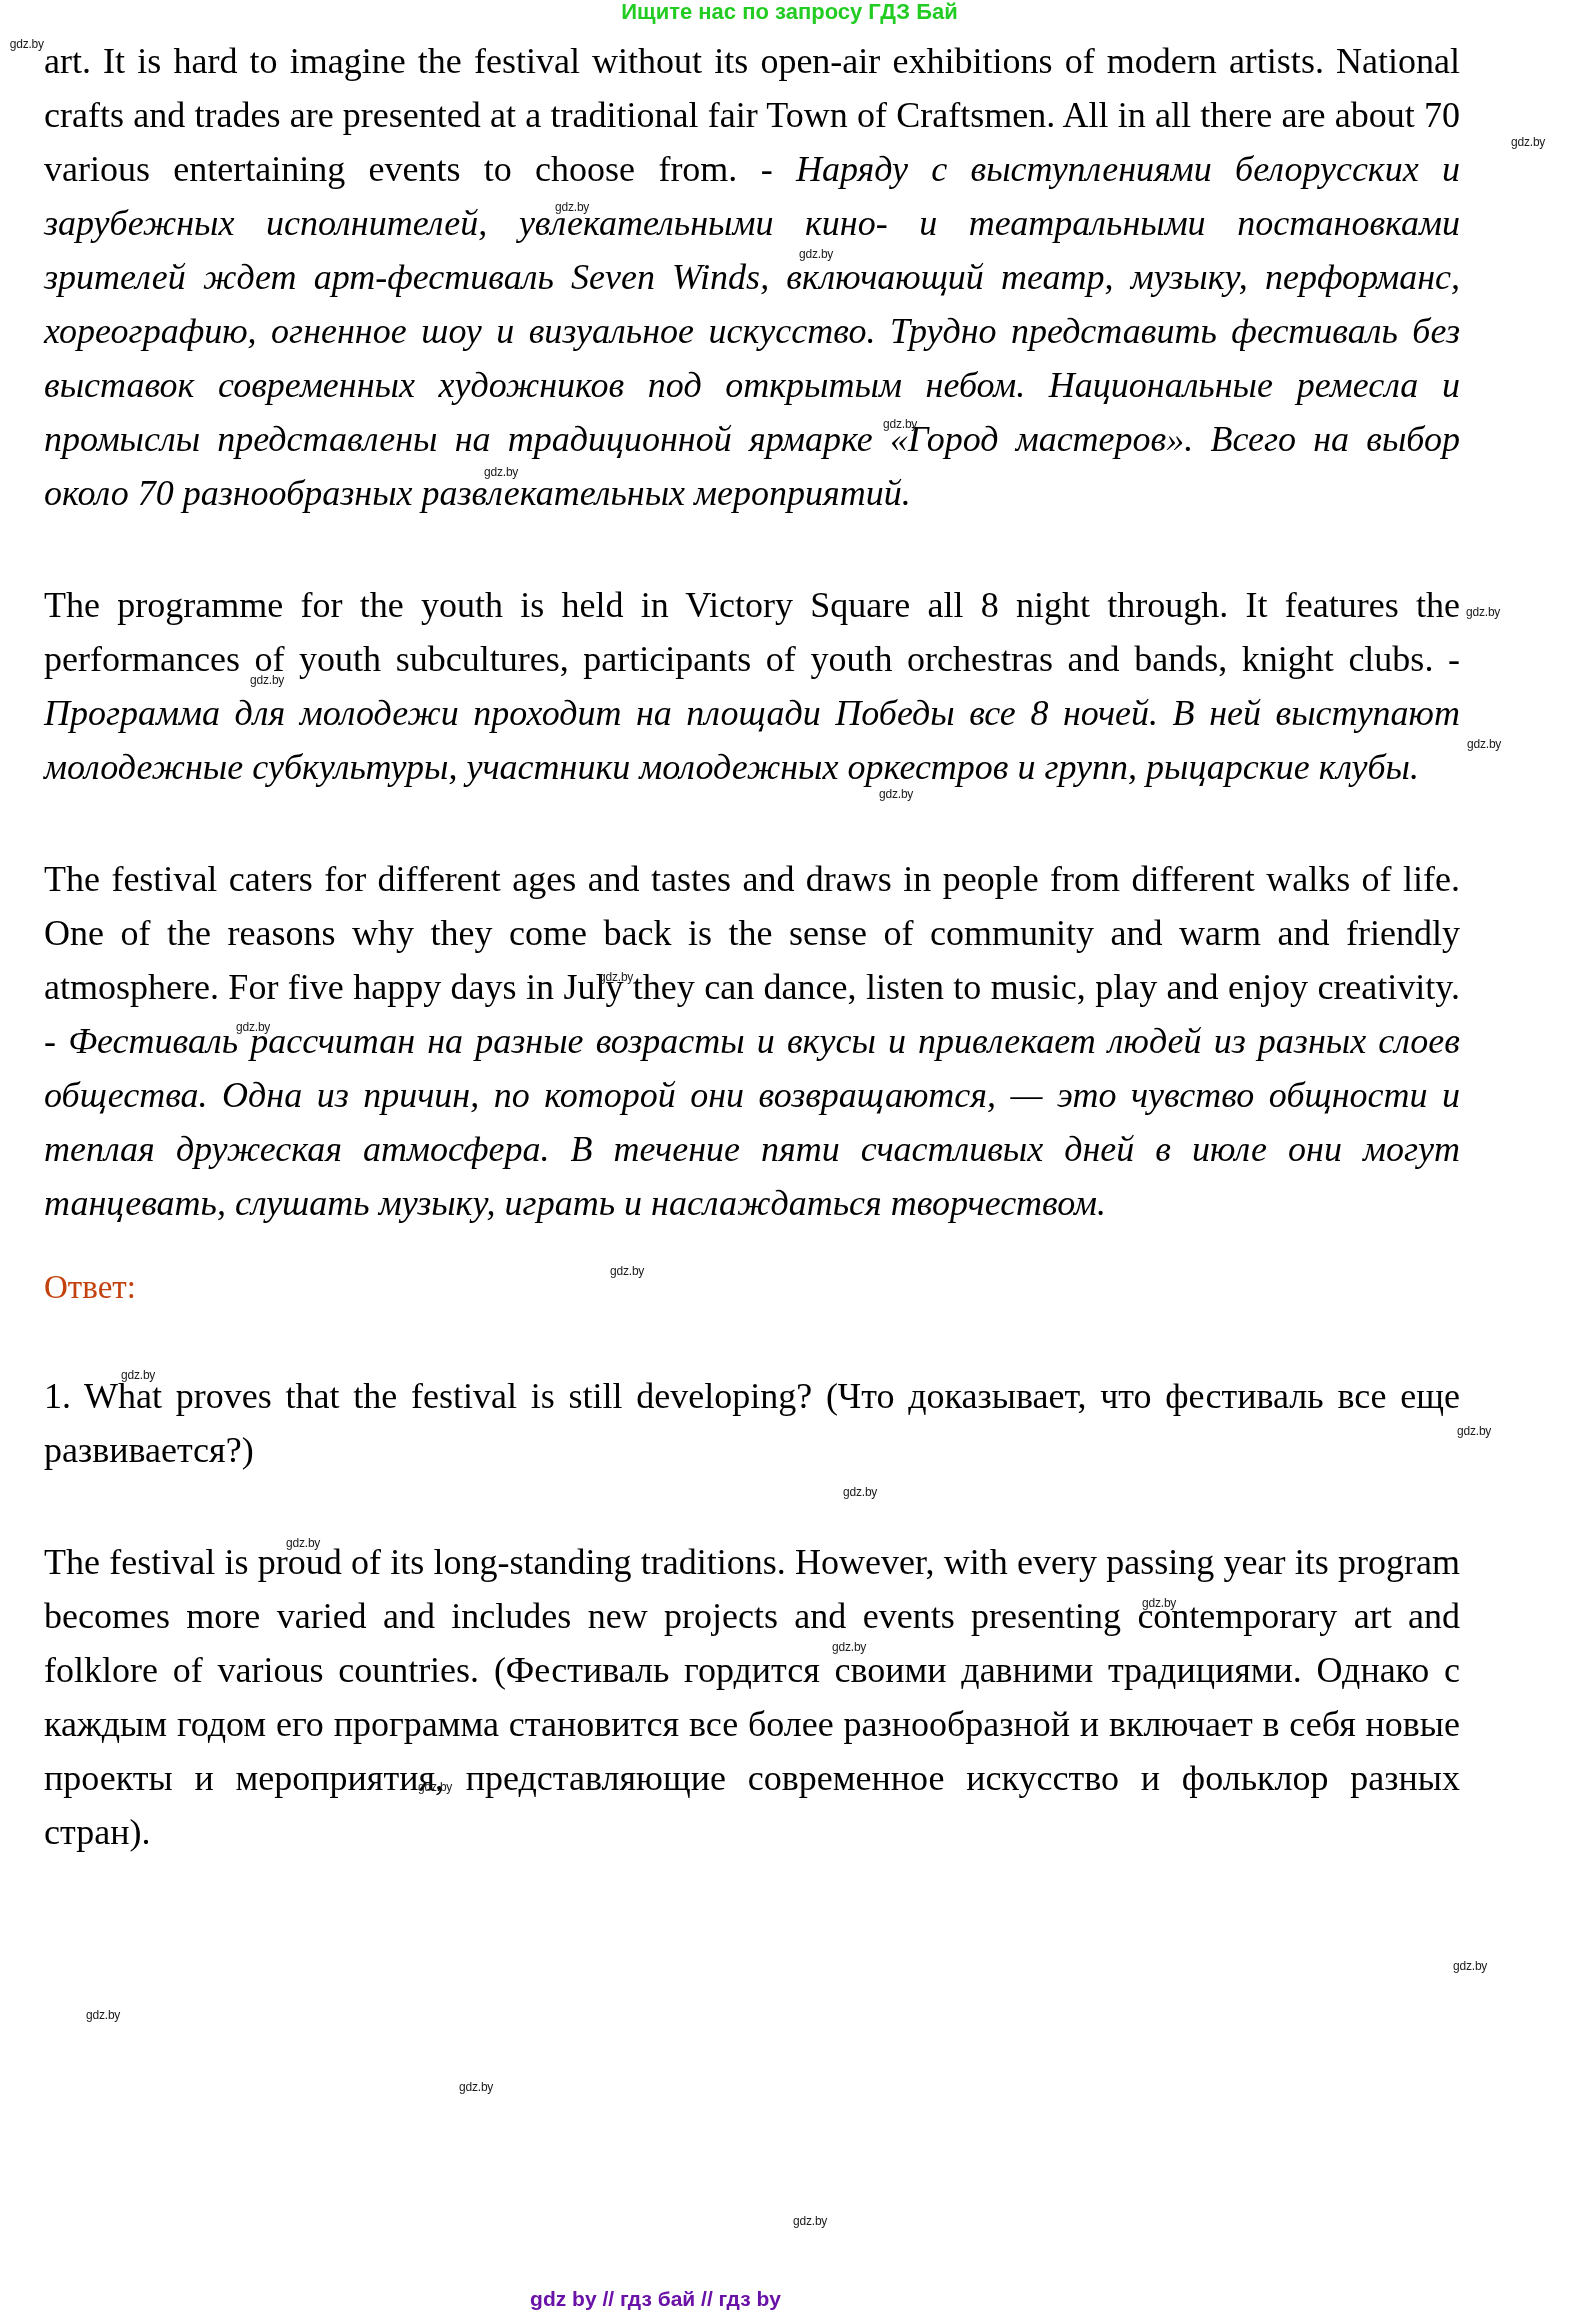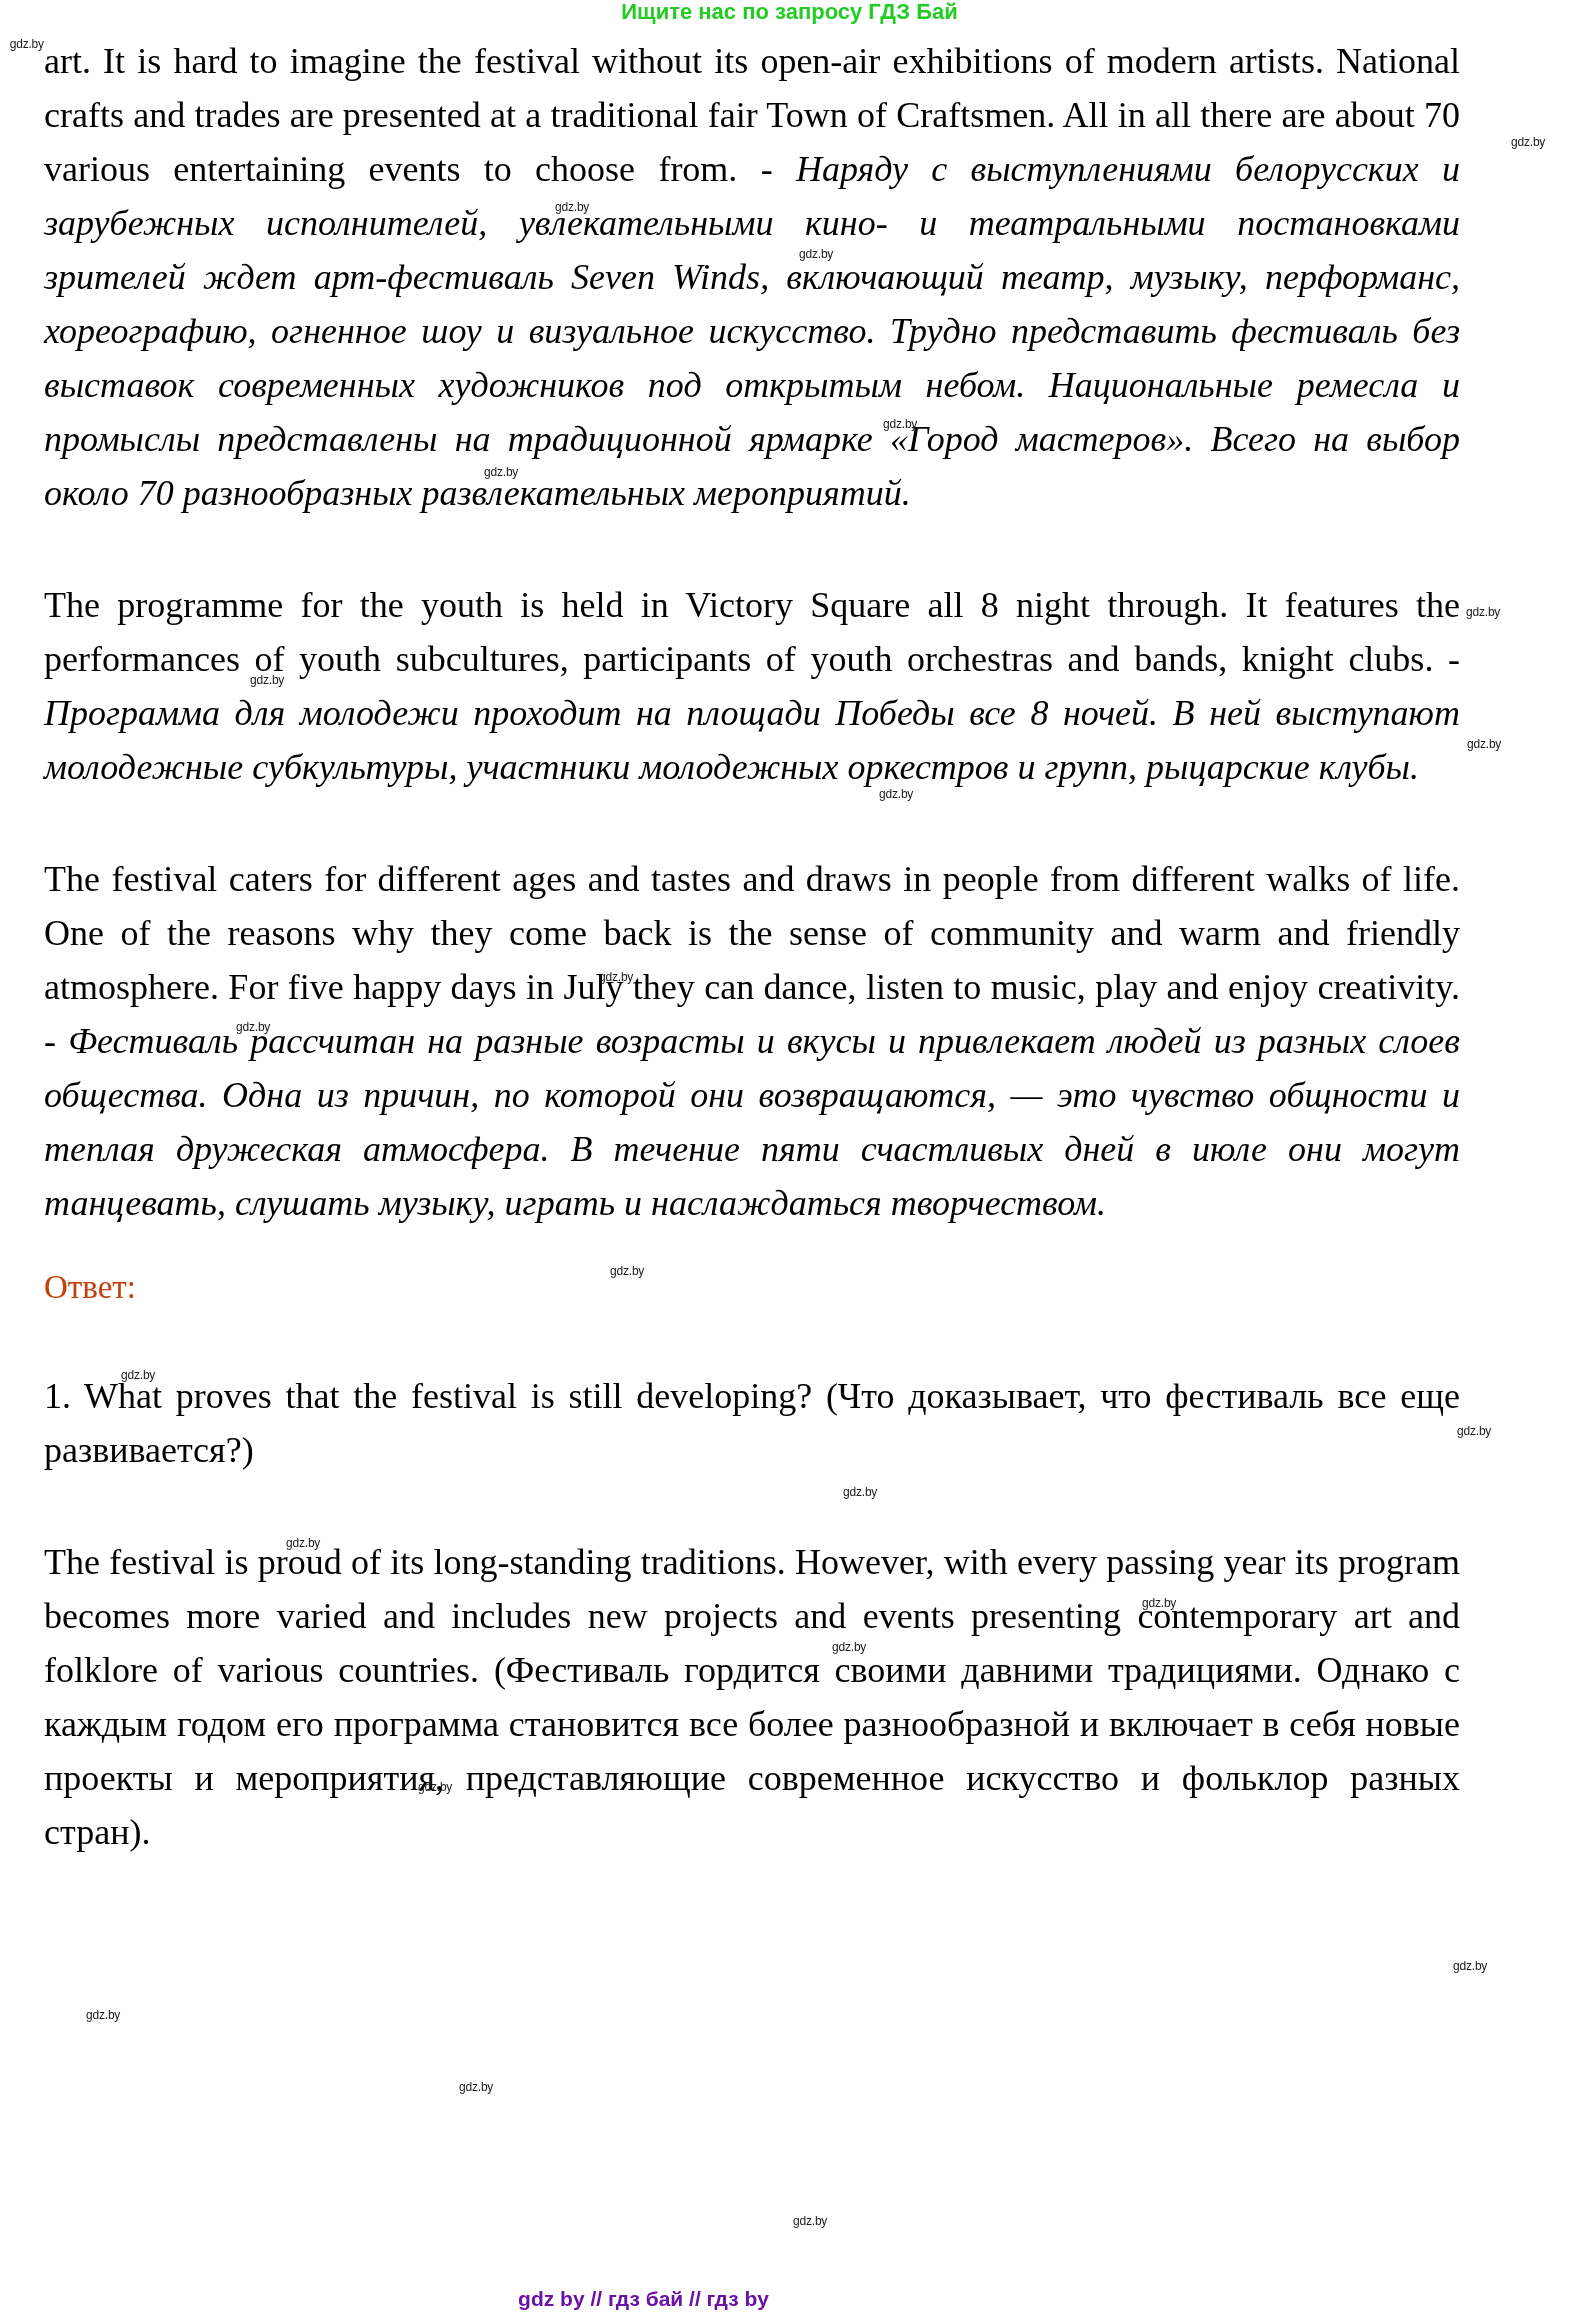--- a/index.html
+++ b/index.html
@@ -38,20 +38,21 @@
     position: absolute;
     bottom: 8px;
     left: 0;
     width: 1287px;
     text-align: center;
     font-family: "Liberation Sans", "DejaVu Sans", sans-serif;
     font-size: 21px;
     font-weight: bold;
     color: #6a11a8;
     line-height: 24px;
+    padding-left: 12px;
   }
 
   
   .content {
     position: absolute;
     top: 34px;
     left: 44px;
     width: 1416px;
   }
 

